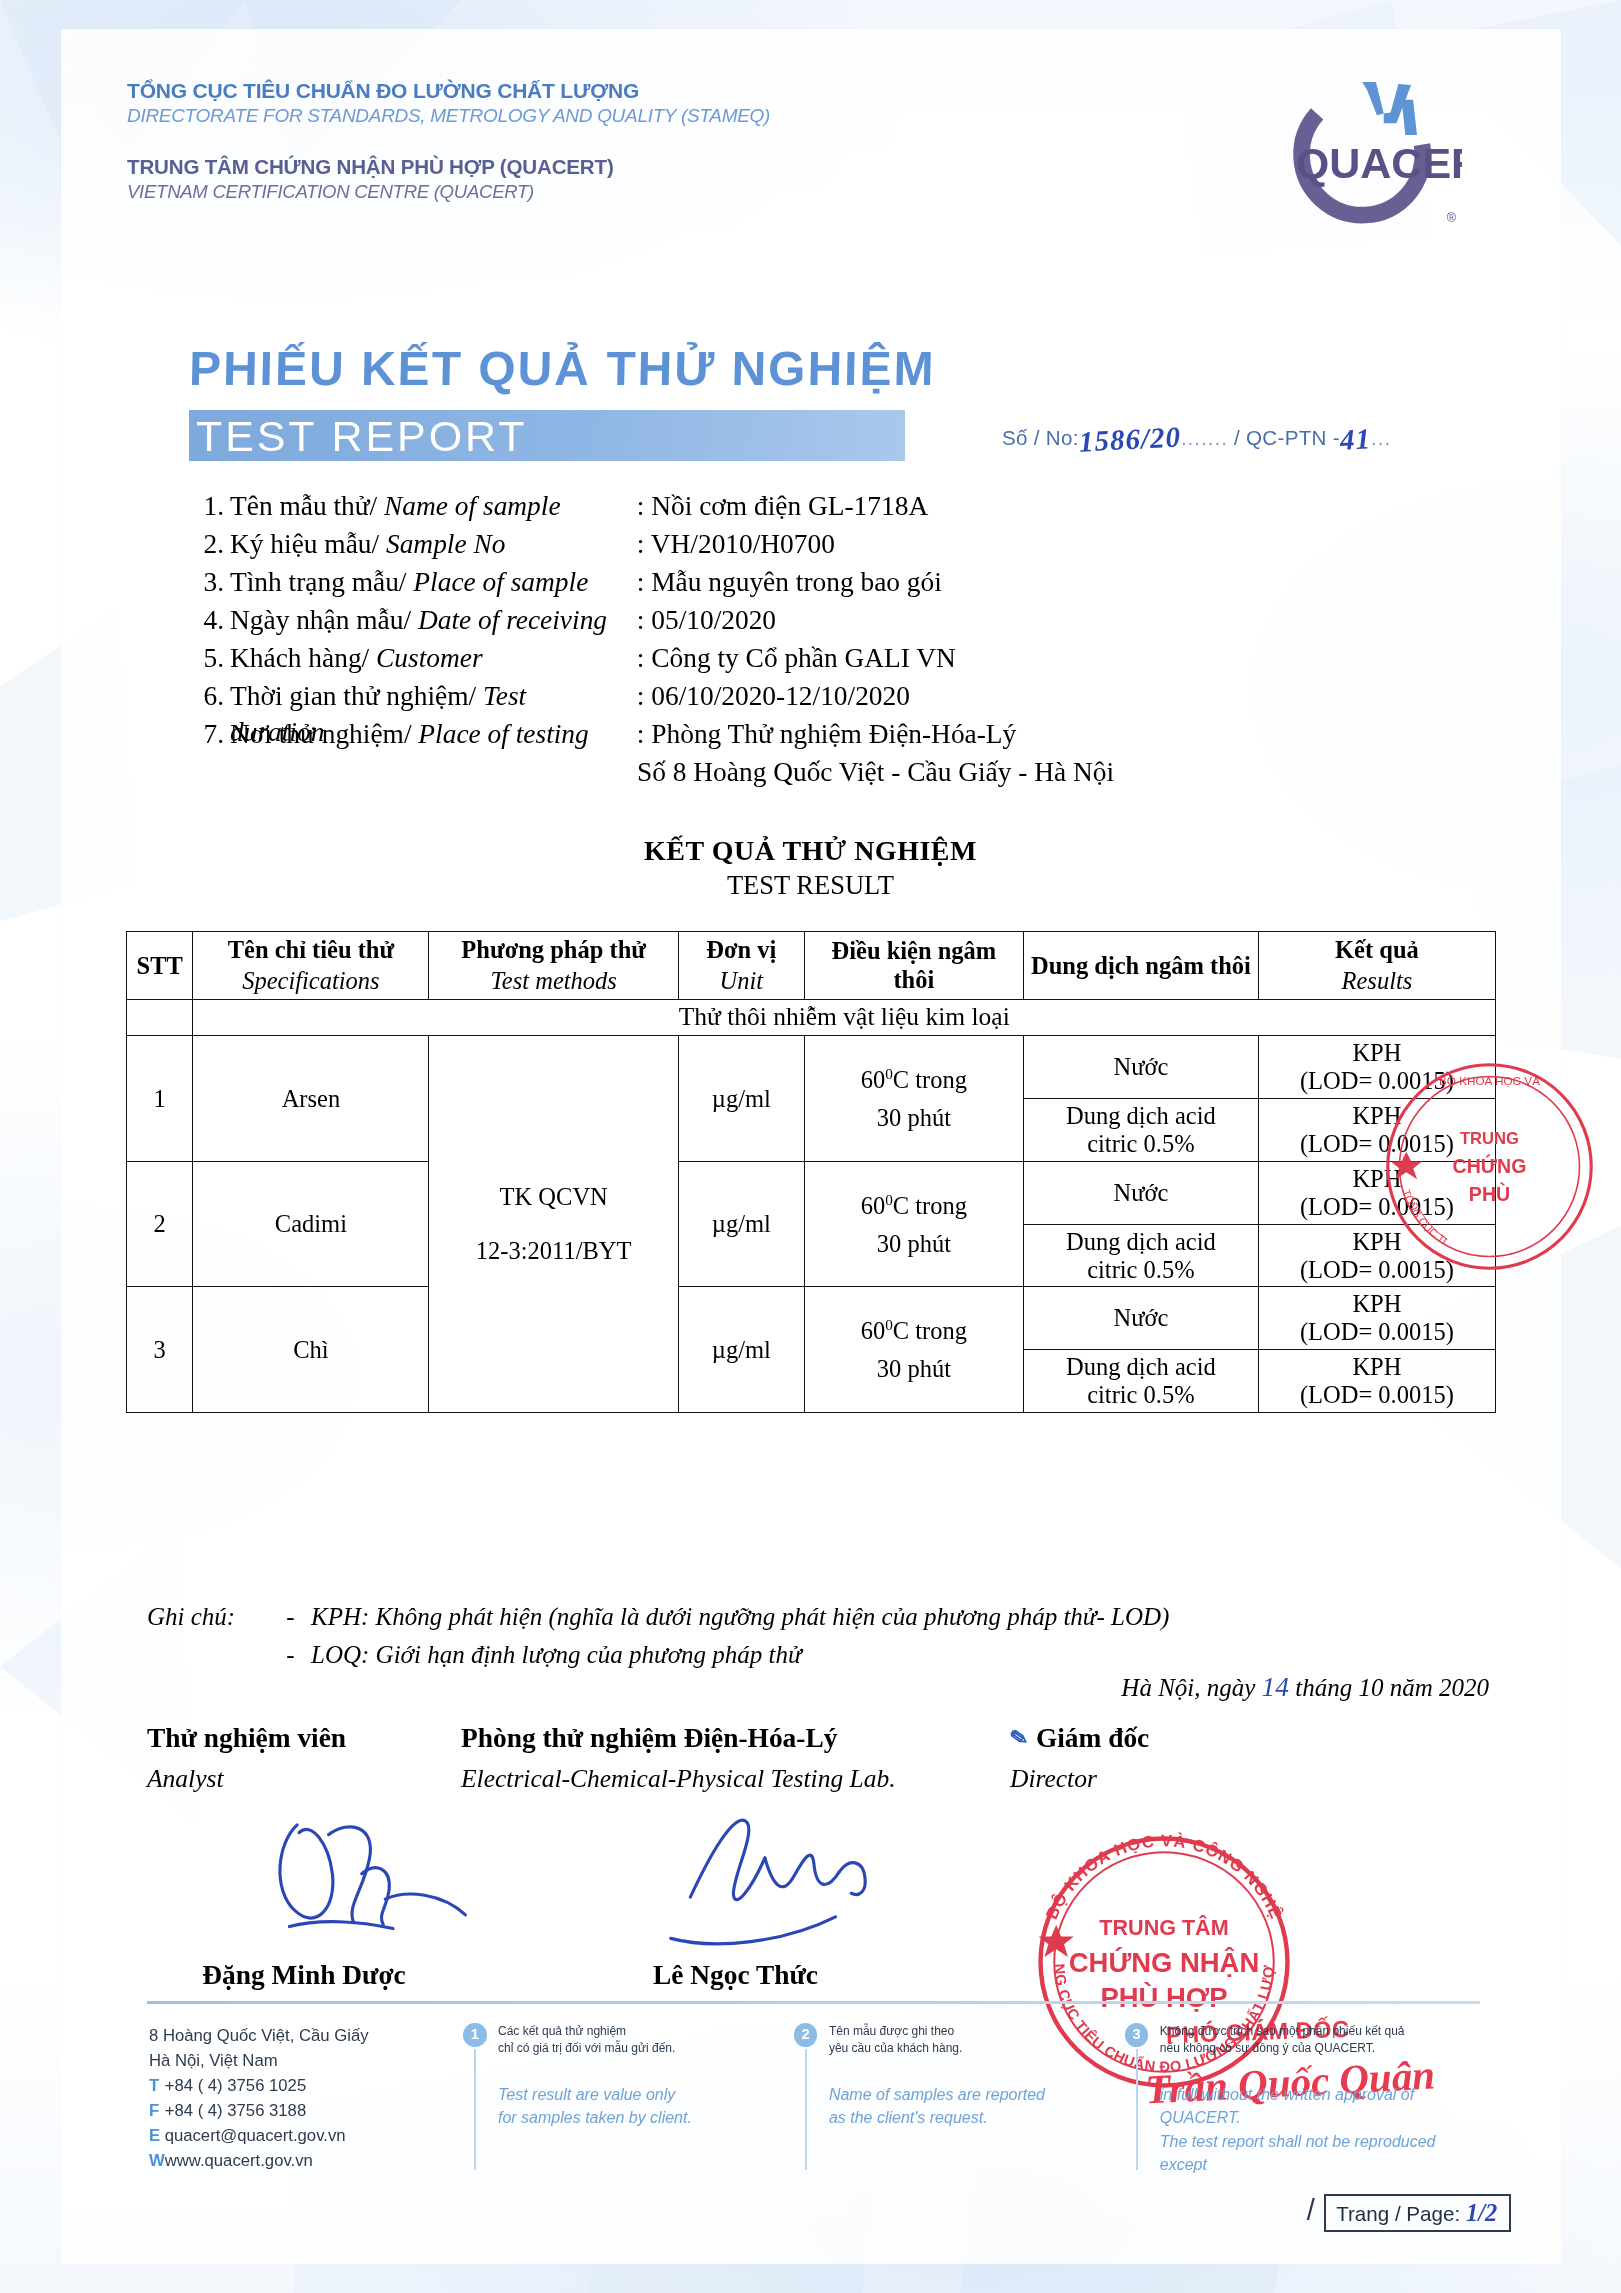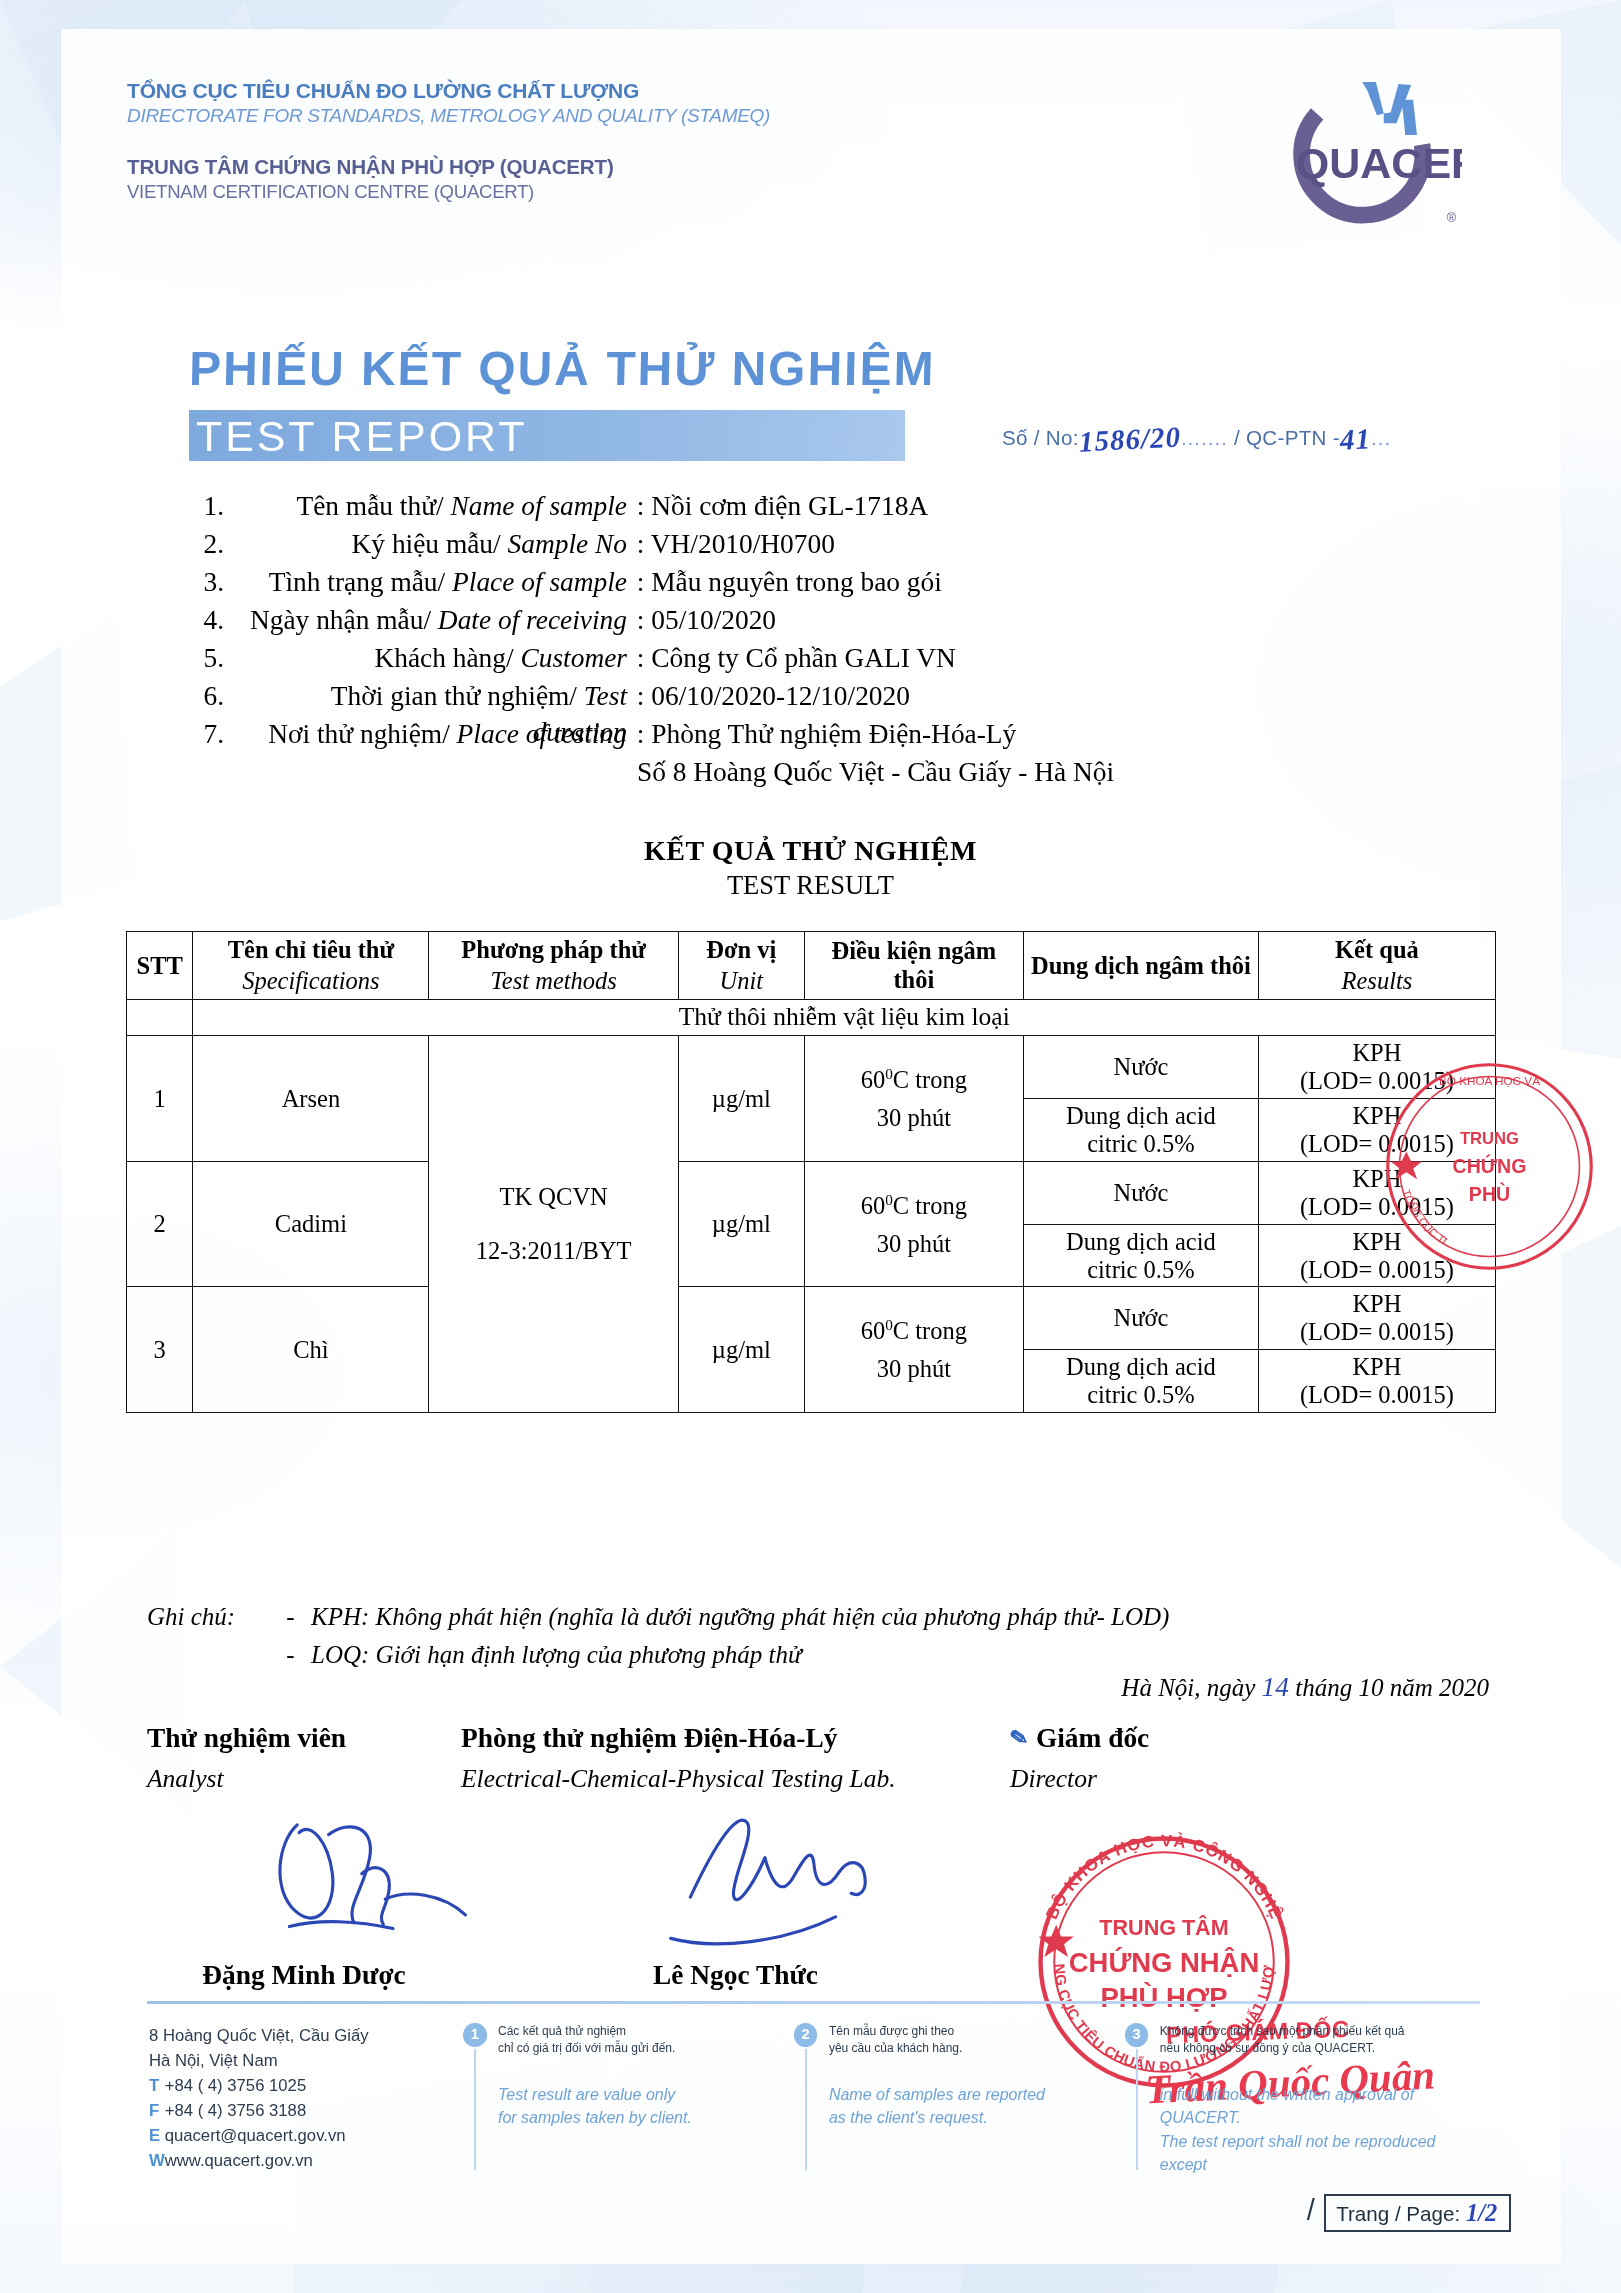--- a/index.html
+++ b/index.html
@@ -49,21 +49,21 @@
     color:#6e9ad4; line-height:1.3;
   }
   .hdr .vn2 {
     margin-top:25.5px;
     font-family:"Liberation Sans", sans-serif;
     font-weight:bold; font-size:20.6px; letter-spacing:-0.2px;
     color:#585f93; line-height:1.25;
   }
   .hdr .en2 {
     font-family:"Liberation Sans", sans-serif;
-    font-size:18.6px; letter-spacing:-0.3px;
+    font-style:italic; font-size:18.6px; letter-spacing:-0.3px;
     color:#6a6fa0; line-height:1.3;
   }
 
   
   .logo { position:absolute; left:1237px; top:76px; width:225px; height:157px; }
   .logo .reg {
     position:absolute; right:5.9px; bottom:7.8px;
     font-family:"Liberation Sans", sans-serif; font-size:12.7px; color:#5b5c8e;
   }
 
@@ -97,21 +97,21 @@
     color:#2b47b5; letter-spacing:1px;
     transform:rotate(-3deg); display:inline-block;
     vertical-align:-3.9px;
   }
   .dots { letter-spacing:1px; color:#7f9dc9; }
 
   
   .info { position:absolute; left:201px; top:488px; width:1196px; font-size:27.4px; }
   .info .row { display:flex; line-height:1.32; height:38px; }
   .info .num { width:29px; text-align:right; padding-right:5.9px; }
-  .info .lbl { width:397px;text-align:right; }
+  .info .lbl { width:397px; }
   .info .lbl i { font-style:italic; }
   .info .val { padding-left:9.8px; }
   .info .cont { margin-left:436px; line-height:1.32; }
 
   
   .res-h {
     position:absolute; left:0; right:0; top:835px; text-align:center;
   }
   .res-h .a { font-size:28px; font-weight:bold; letter-spacing:0.5px; }
   .res-h .b { font-size:26.5px; margin-top:2.9px; }

